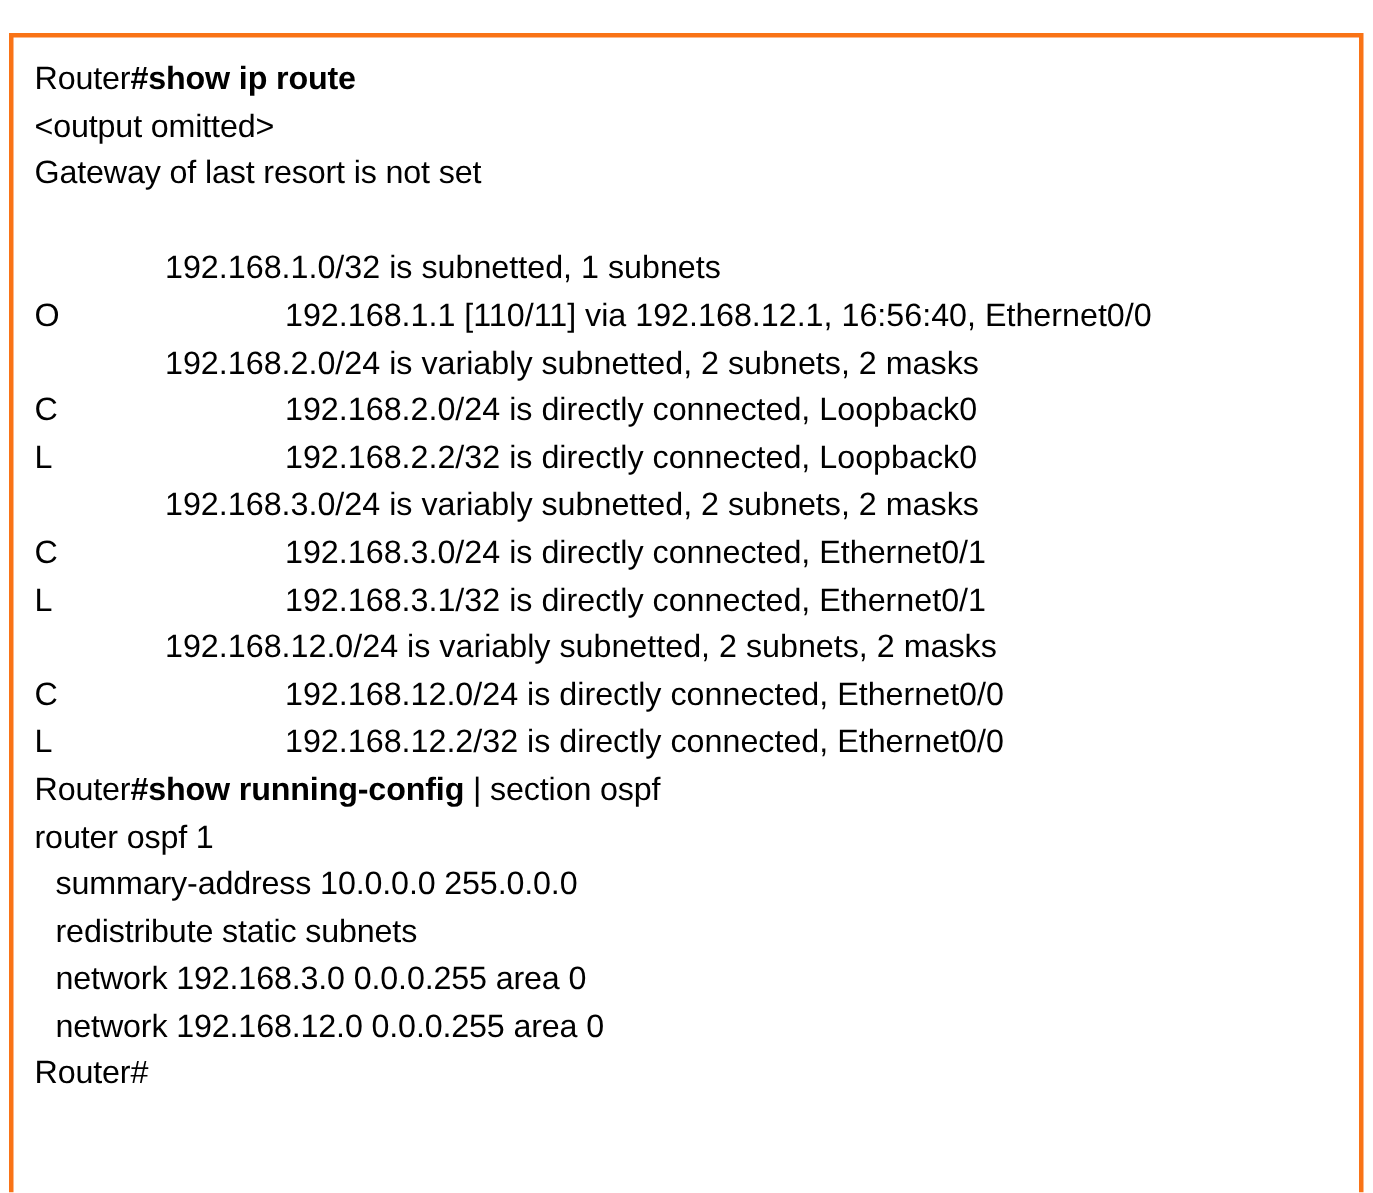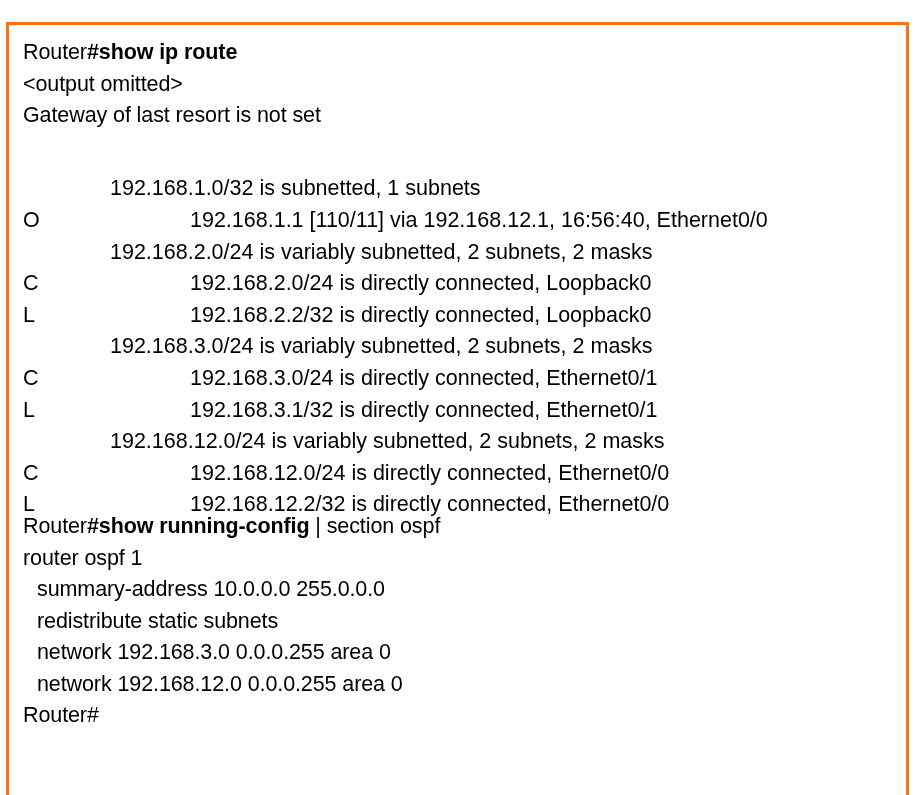--- a/index.html
+++ b/index.html
@@ -59,21 +59,20 @@
     align-items: baseline;
     height: 31.6px;
   }
   .route-code {
     width: 87px;
     flex: 0 0 87px;
     white-space: pre;
   }
   .route-text {
     white-space: pre;
-    margin-top: 10px;
   }
   .ind-entry {
     padding-left: 80px;
   }
   .ind-config {
     padding-left: 14px;
   }
 </style>
 </head>
 <body>

